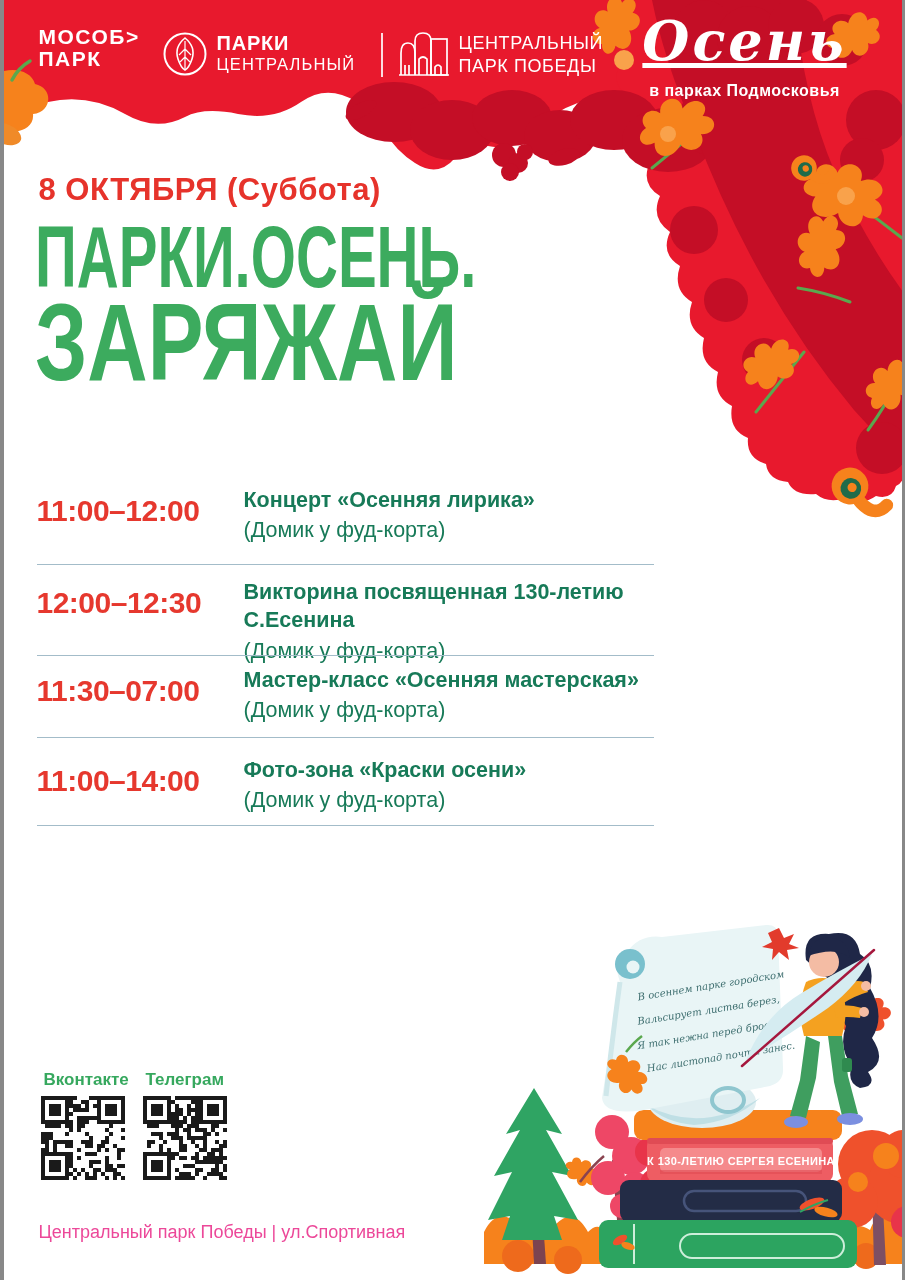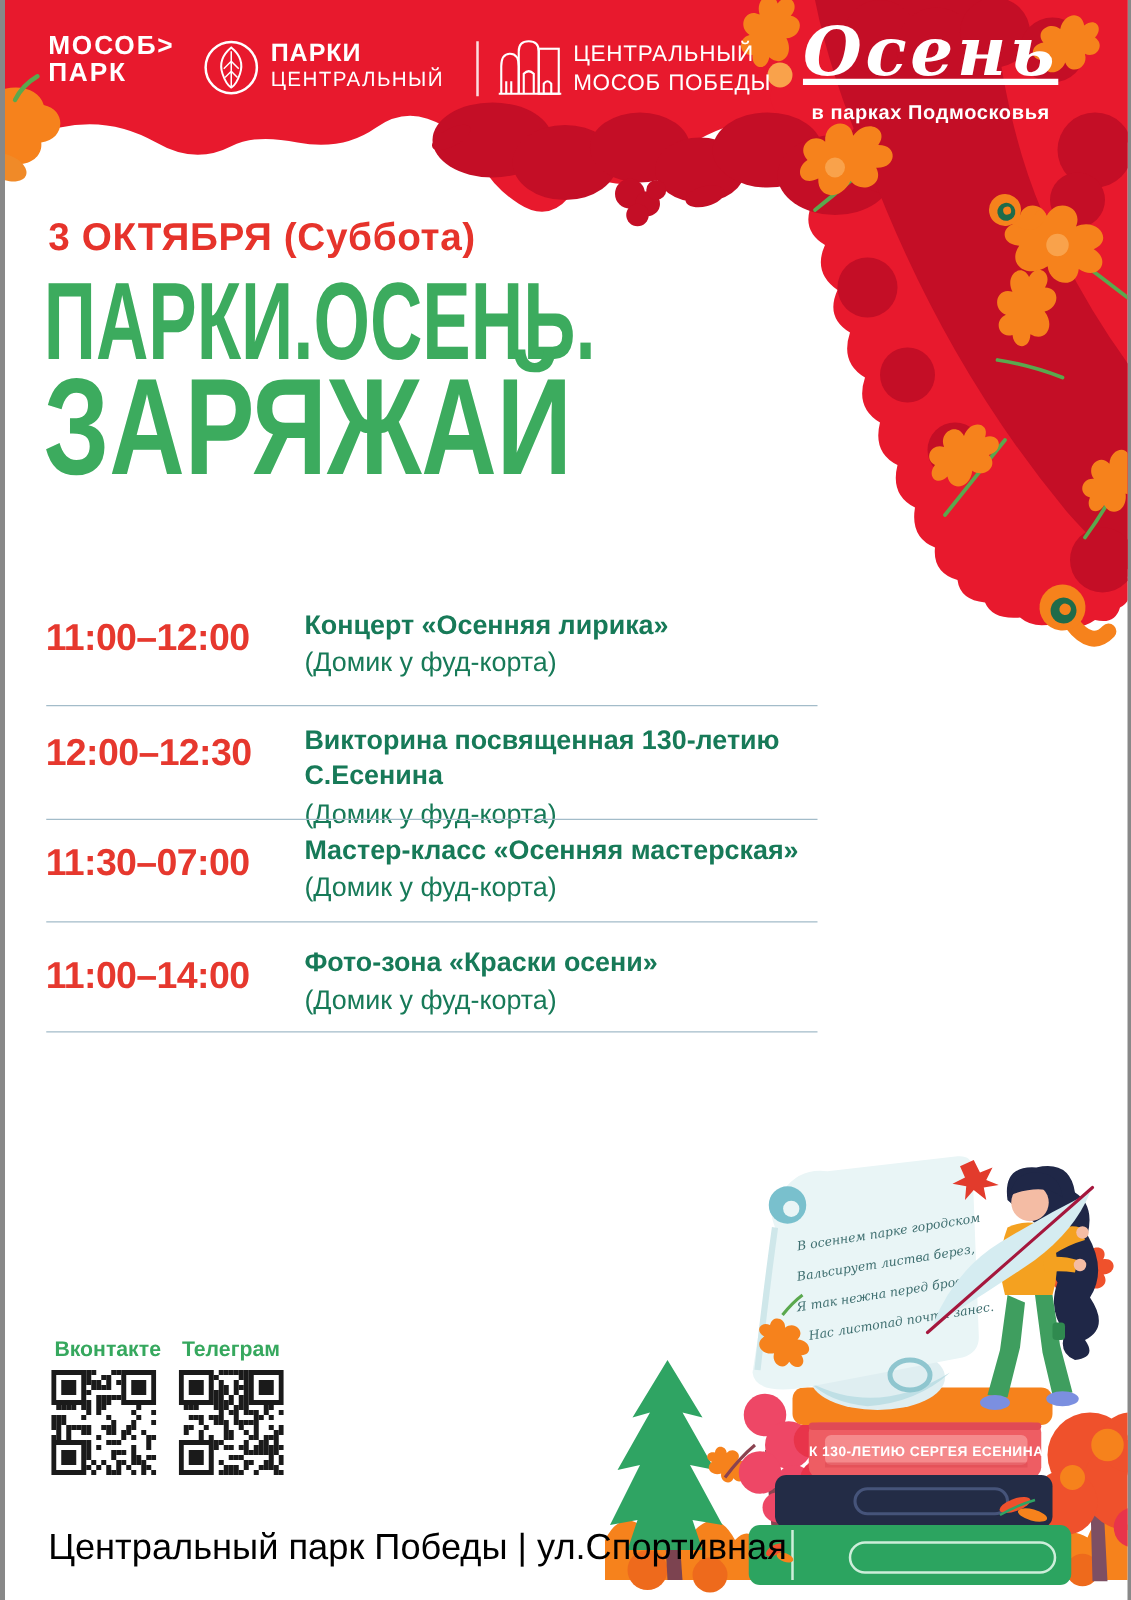--- a/index.html
+++ b/index.html
@@ -38,21 +38,21 @@
   .sched-item .etitle{font-size:21.5px;font-weight:bold;color:#177a58;line-height:1.32;}
   .sched-item .eloc{font-size:21.5px;color:#177a58;line-height:1.32;margin-top:2px;}
   .i1{top:486px;} .i2{top:578px;} .i3{top:666px;} .i4{top:756px;}
   .rule{left:33px;width:617px;height:1px;background:#a3bcc9;z-index:2;}
   .r1{top:564px;} .r2{top:655px;} .r3{top:737px;} .r4{top:825px;}
   
   .qr-label{font-size:17px;font-weight:bold;color:#36a85e;z-index:2;}
   .vk-label{left:40px;top:1070px;} .tg-label{left:142px;top:1070px;}
   .qr{position:absolute;top:1096px;z-index:2;background:#fff;}
   .qr-vk{left:37px;} .qr-tg{left:139px;}
-  .address{left:35px;top:1222px;font-size:29px;color:#000000;z-index:2;}
+  .address{left:35px;top:1222px;font-size:18px;color:#ec4899;z-index:2;}
   .illus{position:absolute;left:480px;top:920px;z-index:1;}
 </style>
 </head>
 <body>
 
 <div class="poster">
 
   <svg class="top-deco" width="905" height="560" viewBox="0 0 905 560">
     <defs>
       <path id="oakleaf" d="M0,0 C-5,-11 9,-17 15,-8 C18,-21 36,-19 34,-6 C46,-15 59,-3 48,5 C61,9 55,24 42,19 C44,32 27,33 23,22 C13,33 -2,27 3,14 C-10,16 -11,3 0,0 Z"></path>
@@ -162,29 +162,29 @@
       <rect x="34" y="10" width="16" height="36"></rect>
       <path d="M2,46 H52"></path>
       <path d="M8,46 V36 M12,46 V36"></path>
       <path d="M38,46 V38 Q41,34 44,38 V46"></path>
       <path d="M22,46 V30 Q26,26 30,30 V46"></path>
     </g>
   </svg>
 
   <div class="hdr logo-pobedy abs">
     <div class="l1">ЦЕНТРАЛЬНЫЙ</div>
-    <div class="l2">МОСОБ ПОБЕДЫ</div>
+    <div class="l2">ПАРК ПОБЕДЫ</div>
   </div>
 
   <div class="hdr osen abs">
     <div class="script">Осень</div>
     <div class="sub">в парках Подмосковья</div>
   </div>
 
-  <div class="abs date">3 ОКТЯБРЯ (Суббота)</div>
+  <div class="abs date">8 ОКТЯБРЯ (Суббота)</div>
   <div class="abs title1">ПАРКИ.ОСЕНЬ.</div>
   <div class="abs title2">ЗАРЯЖАЙ</div>
 
   <div class="abs sched-item i1">
     <div class="time">11:00–12:00</div>
     <div class="info">
       <div class="etitle">Концерт «Осенняя лирика»</div>
       <div class="eloc">(Домик у фуд-корта)</div>
     </div>
   </div>

